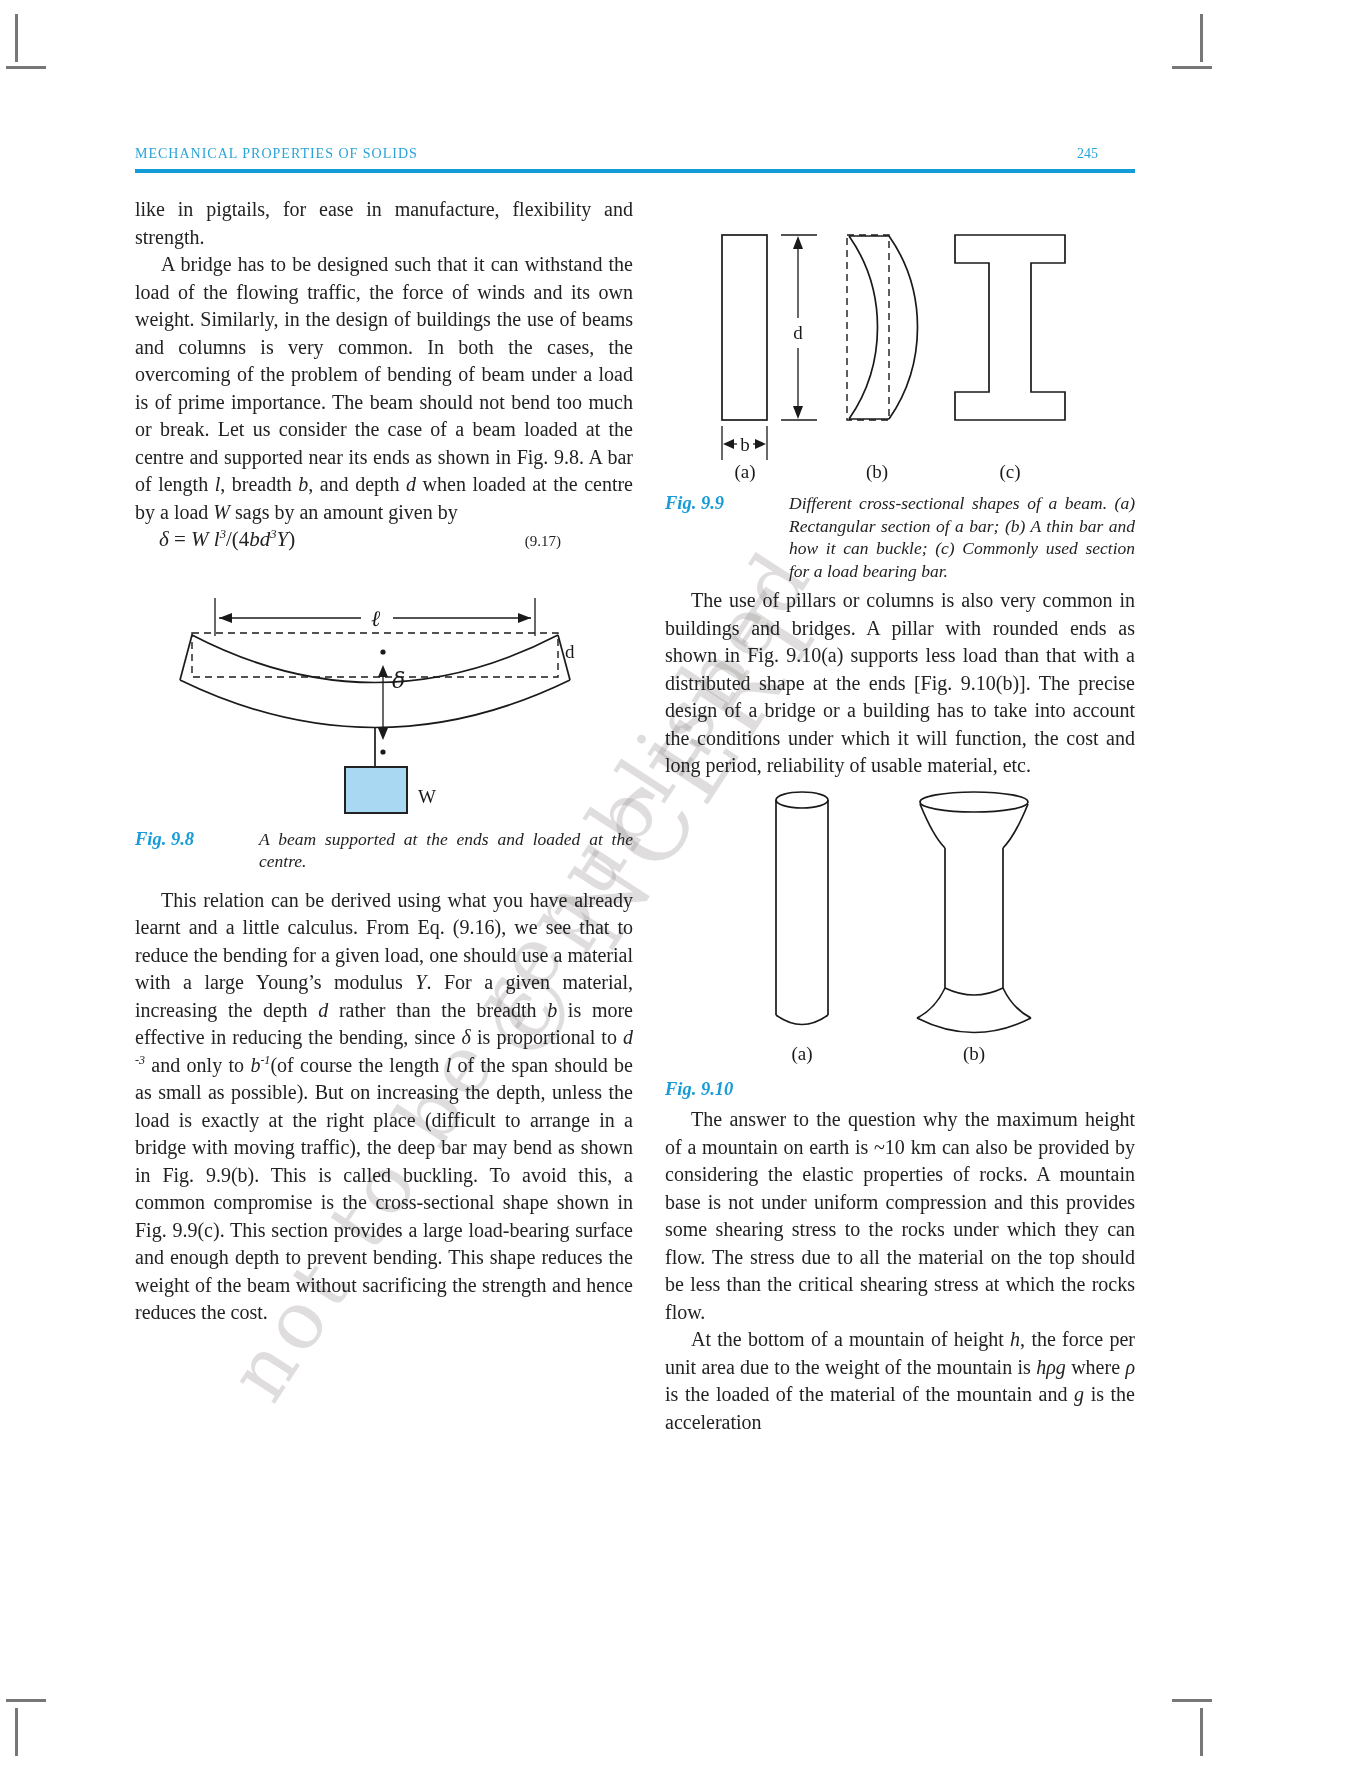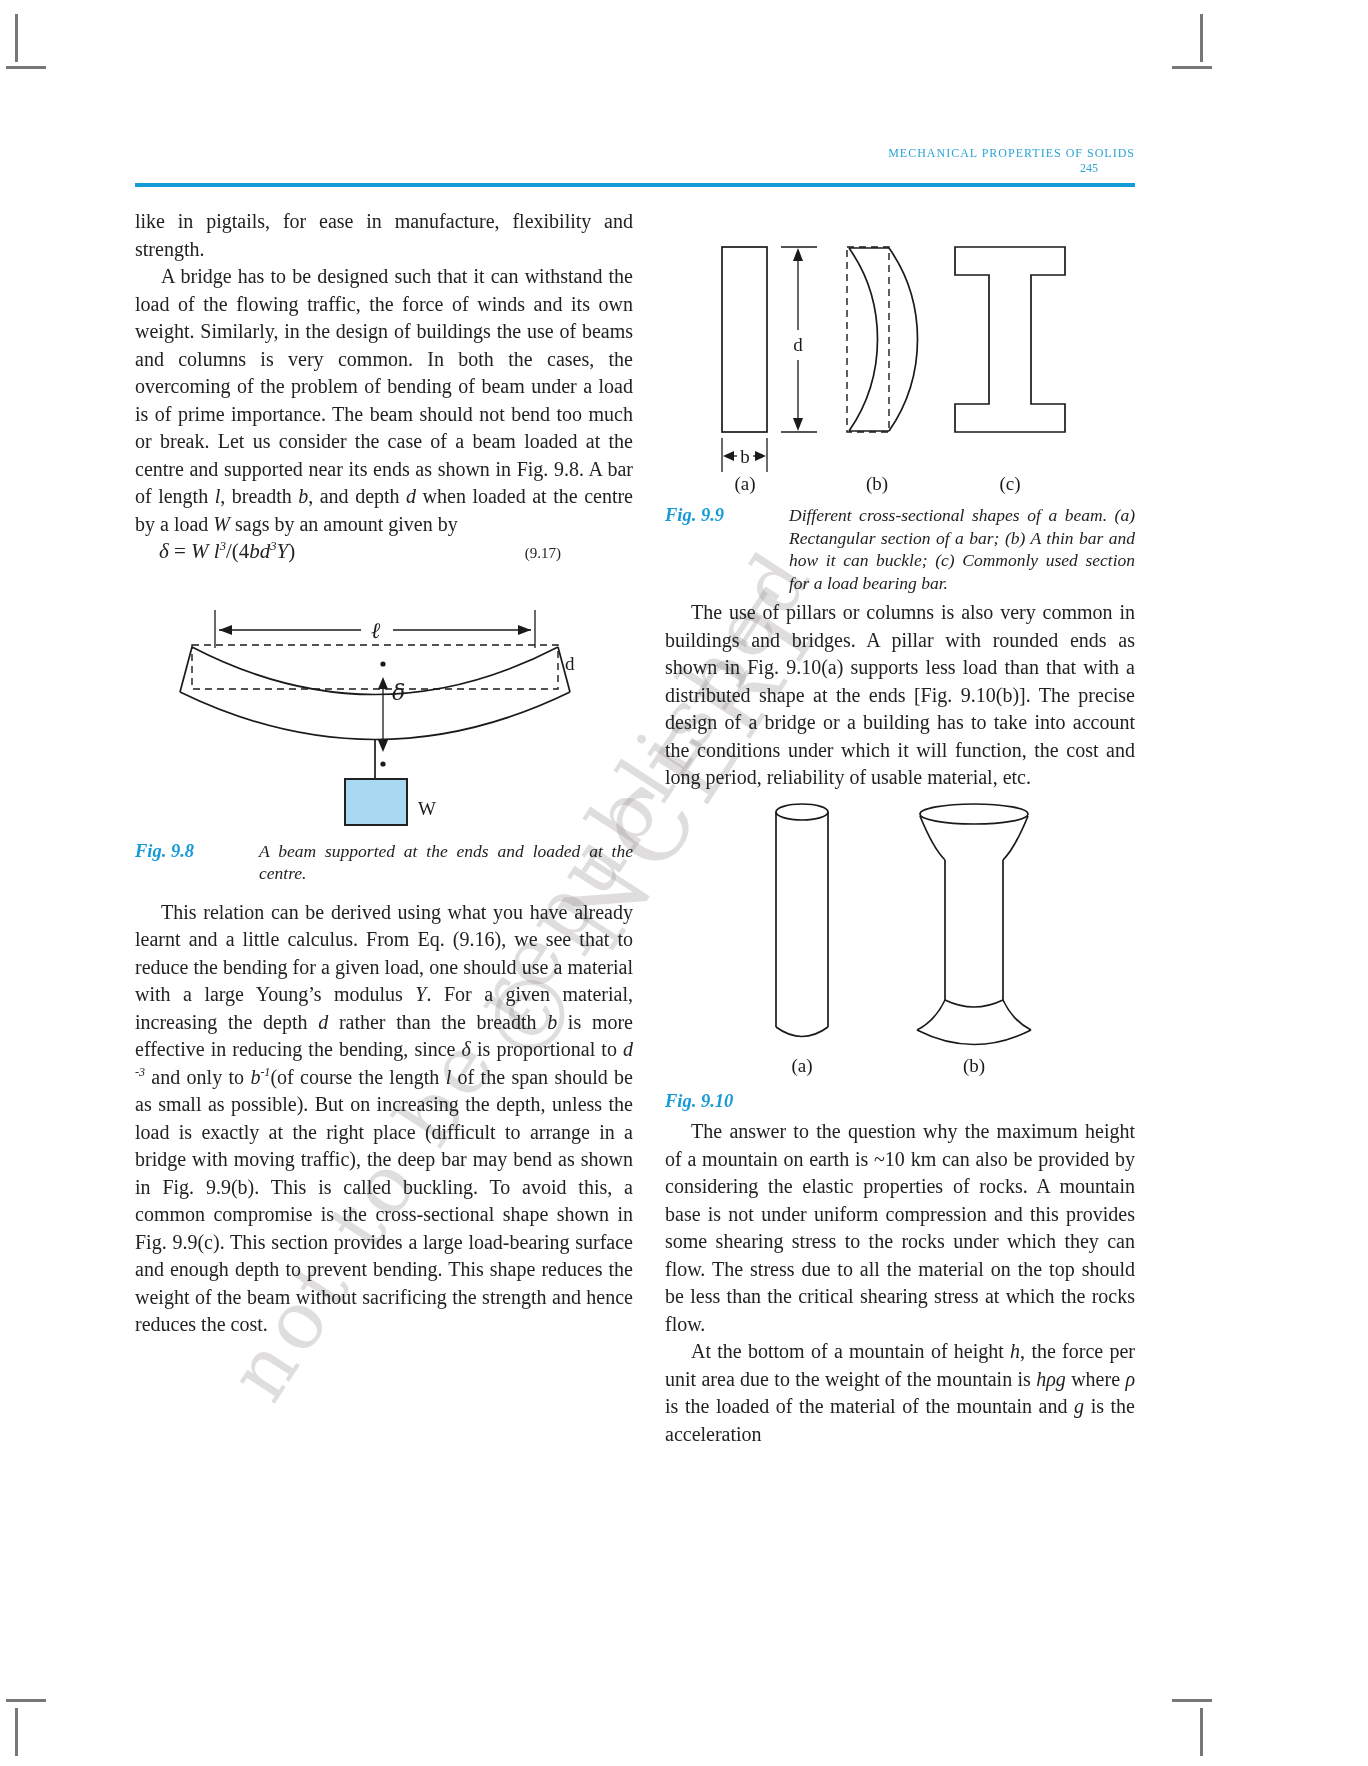--- a/index.html
+++ b/index.html
@@ -13,26 +13,26 @@
   .wm { position:absolute; z-index:0; pointer-events:none; white-space:nowrap;
         font-family:"DejaVu Serif", serif; color:rgba(150,143,143,0.30); }
   .wm1 { left:505px; top:1000px; font-size:96px; letter-spacing:8px;
          transform:rotate(-57deg); transform-origin:left center; }
   .wm2 { left:250px; top:1345px; font-size:80px; letter-spacing:6px;
          transform:rotate(-57deg); transform-origin:left center; }
   
   .pagehead {
     position:absolute; left:135px; top:146px; width:1000px; z-index:1;
     display:flex; justify-content:space-between; align-items:flex-end;
-    color:#2ba3d6; font-size:12px; letter-spacing:1px;
-    border-bottom:4px solid #149cd8; padding-bottom:7px;flex-direction:column;
+    color:#2ba3d6; font-size:14px; letter-spacing:1px;
+    border-bottom:4px solid #149cd8; padding-bottom:7px;
   }
   .pagehead .pgnum { margin-right:37px; letter-spacing:0; }
   
-  .col { position:absolute; top:208px; z-index:1; text-align:justify;
+  .col { position:absolute; top:196px; z-index:1; text-align:justify;
          font-size:20px; line-height:27.5px; }
   .col.left  { left:135px; width:498px; }
   .col.right { left:665px; width:470px; }
   p.body { margin:0; }
   p.ind  { text-indent:26px; }
   .it  { font-style:italic; }
   .sup { font-size:0.6em; vertical-align:super; line-height:0; }
   
   .eqrow { display:flex; justify-content:space-between; align-items:baseline;
            margin:0 0 2px 0; padding-left:24px; font-size:21px; }

